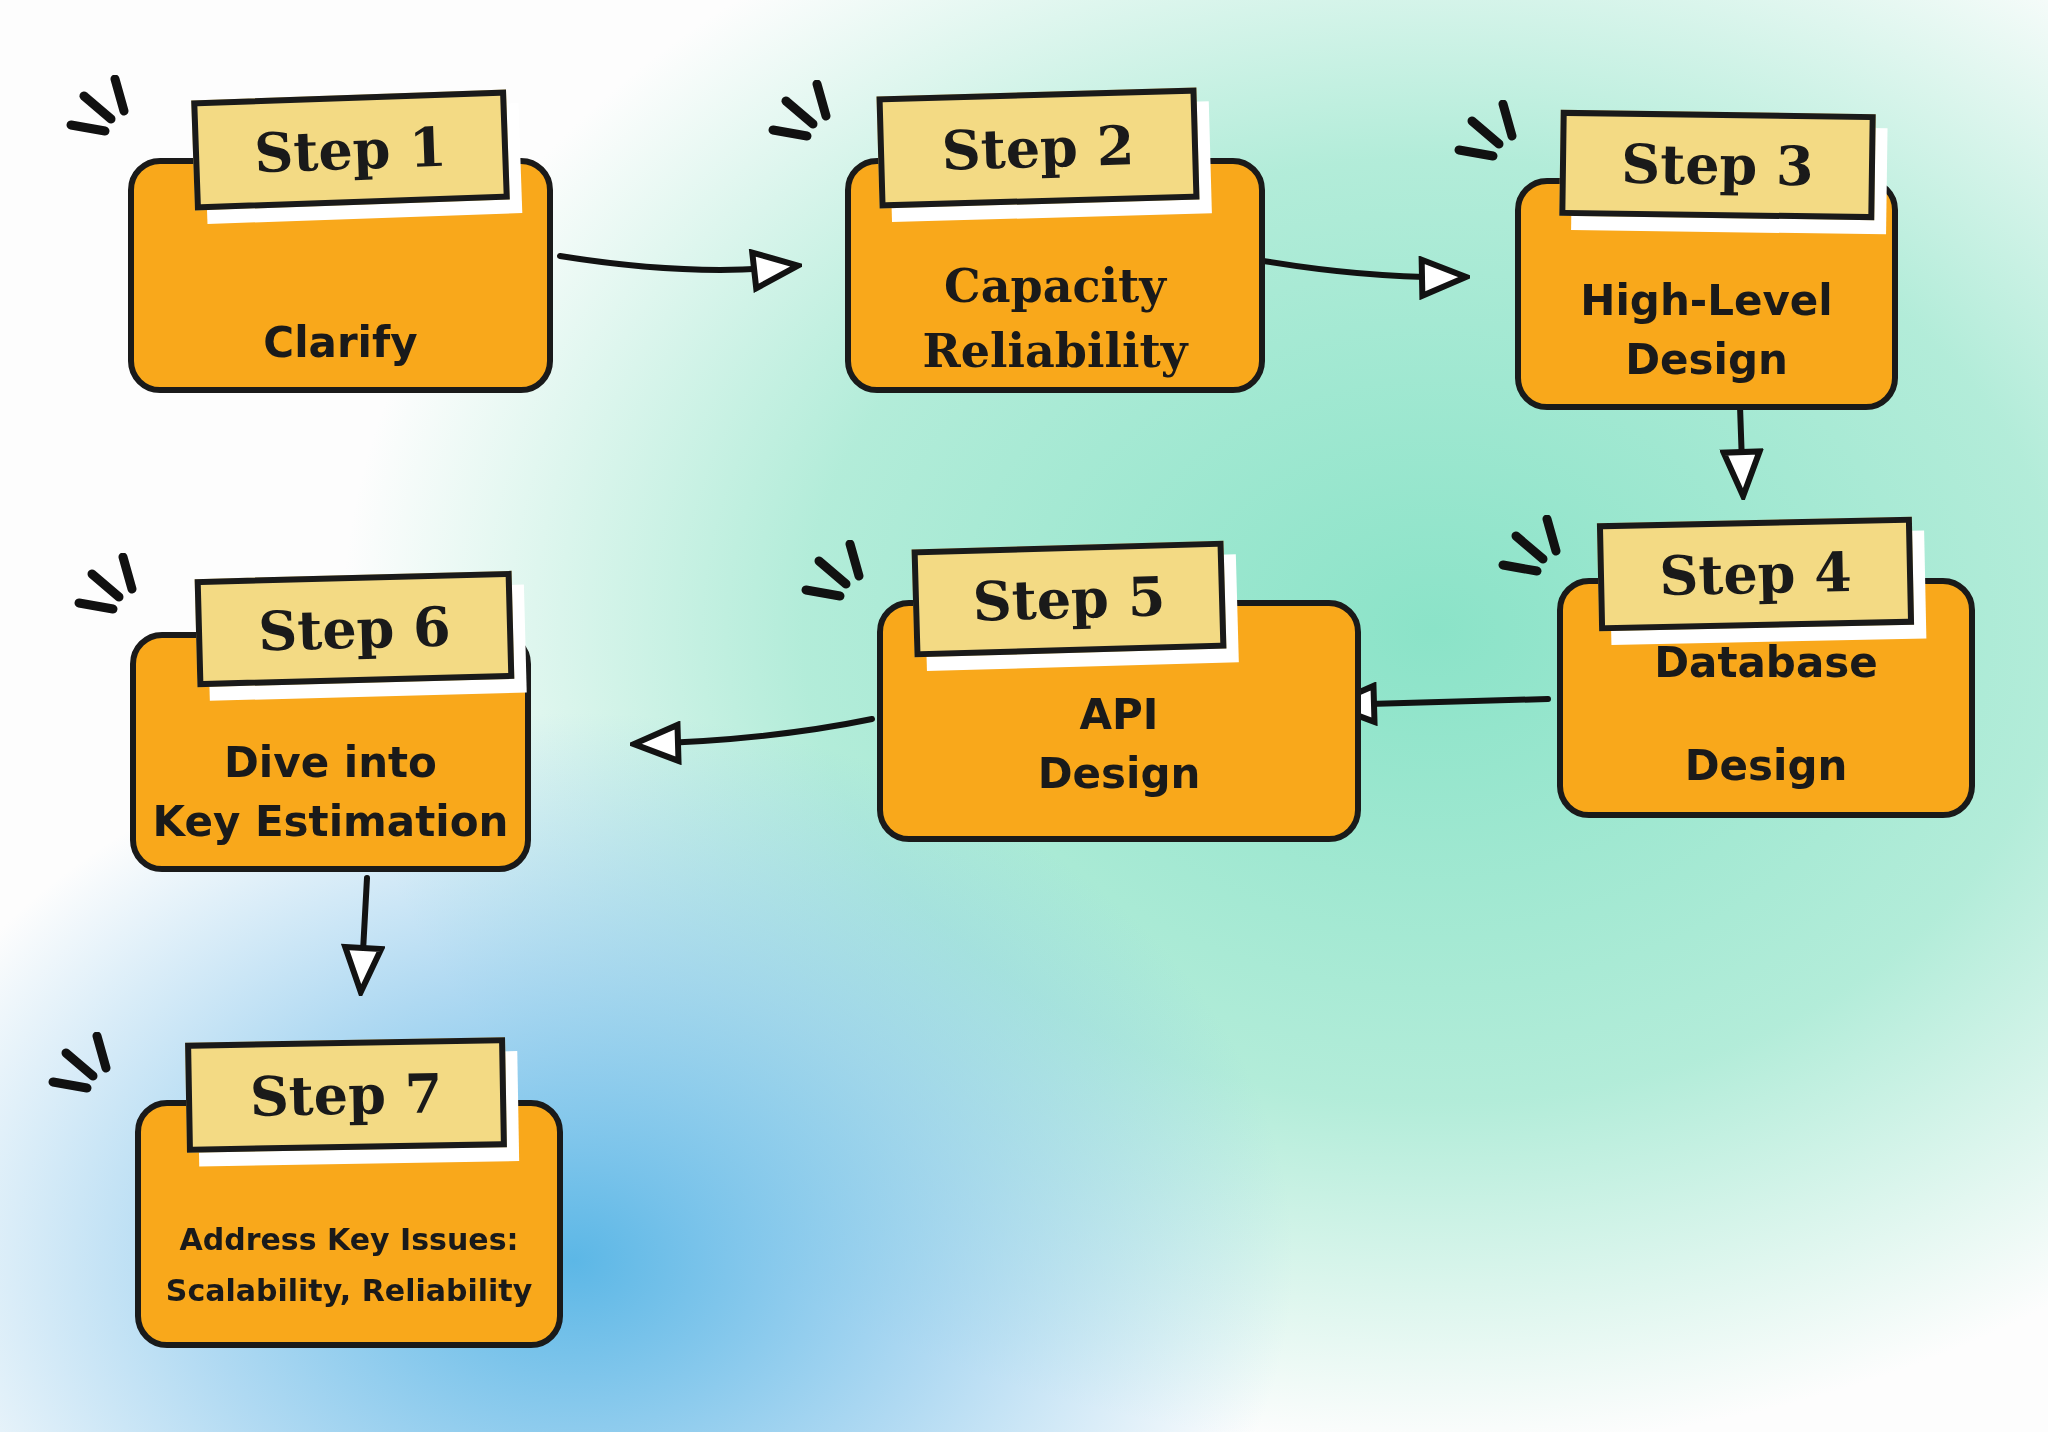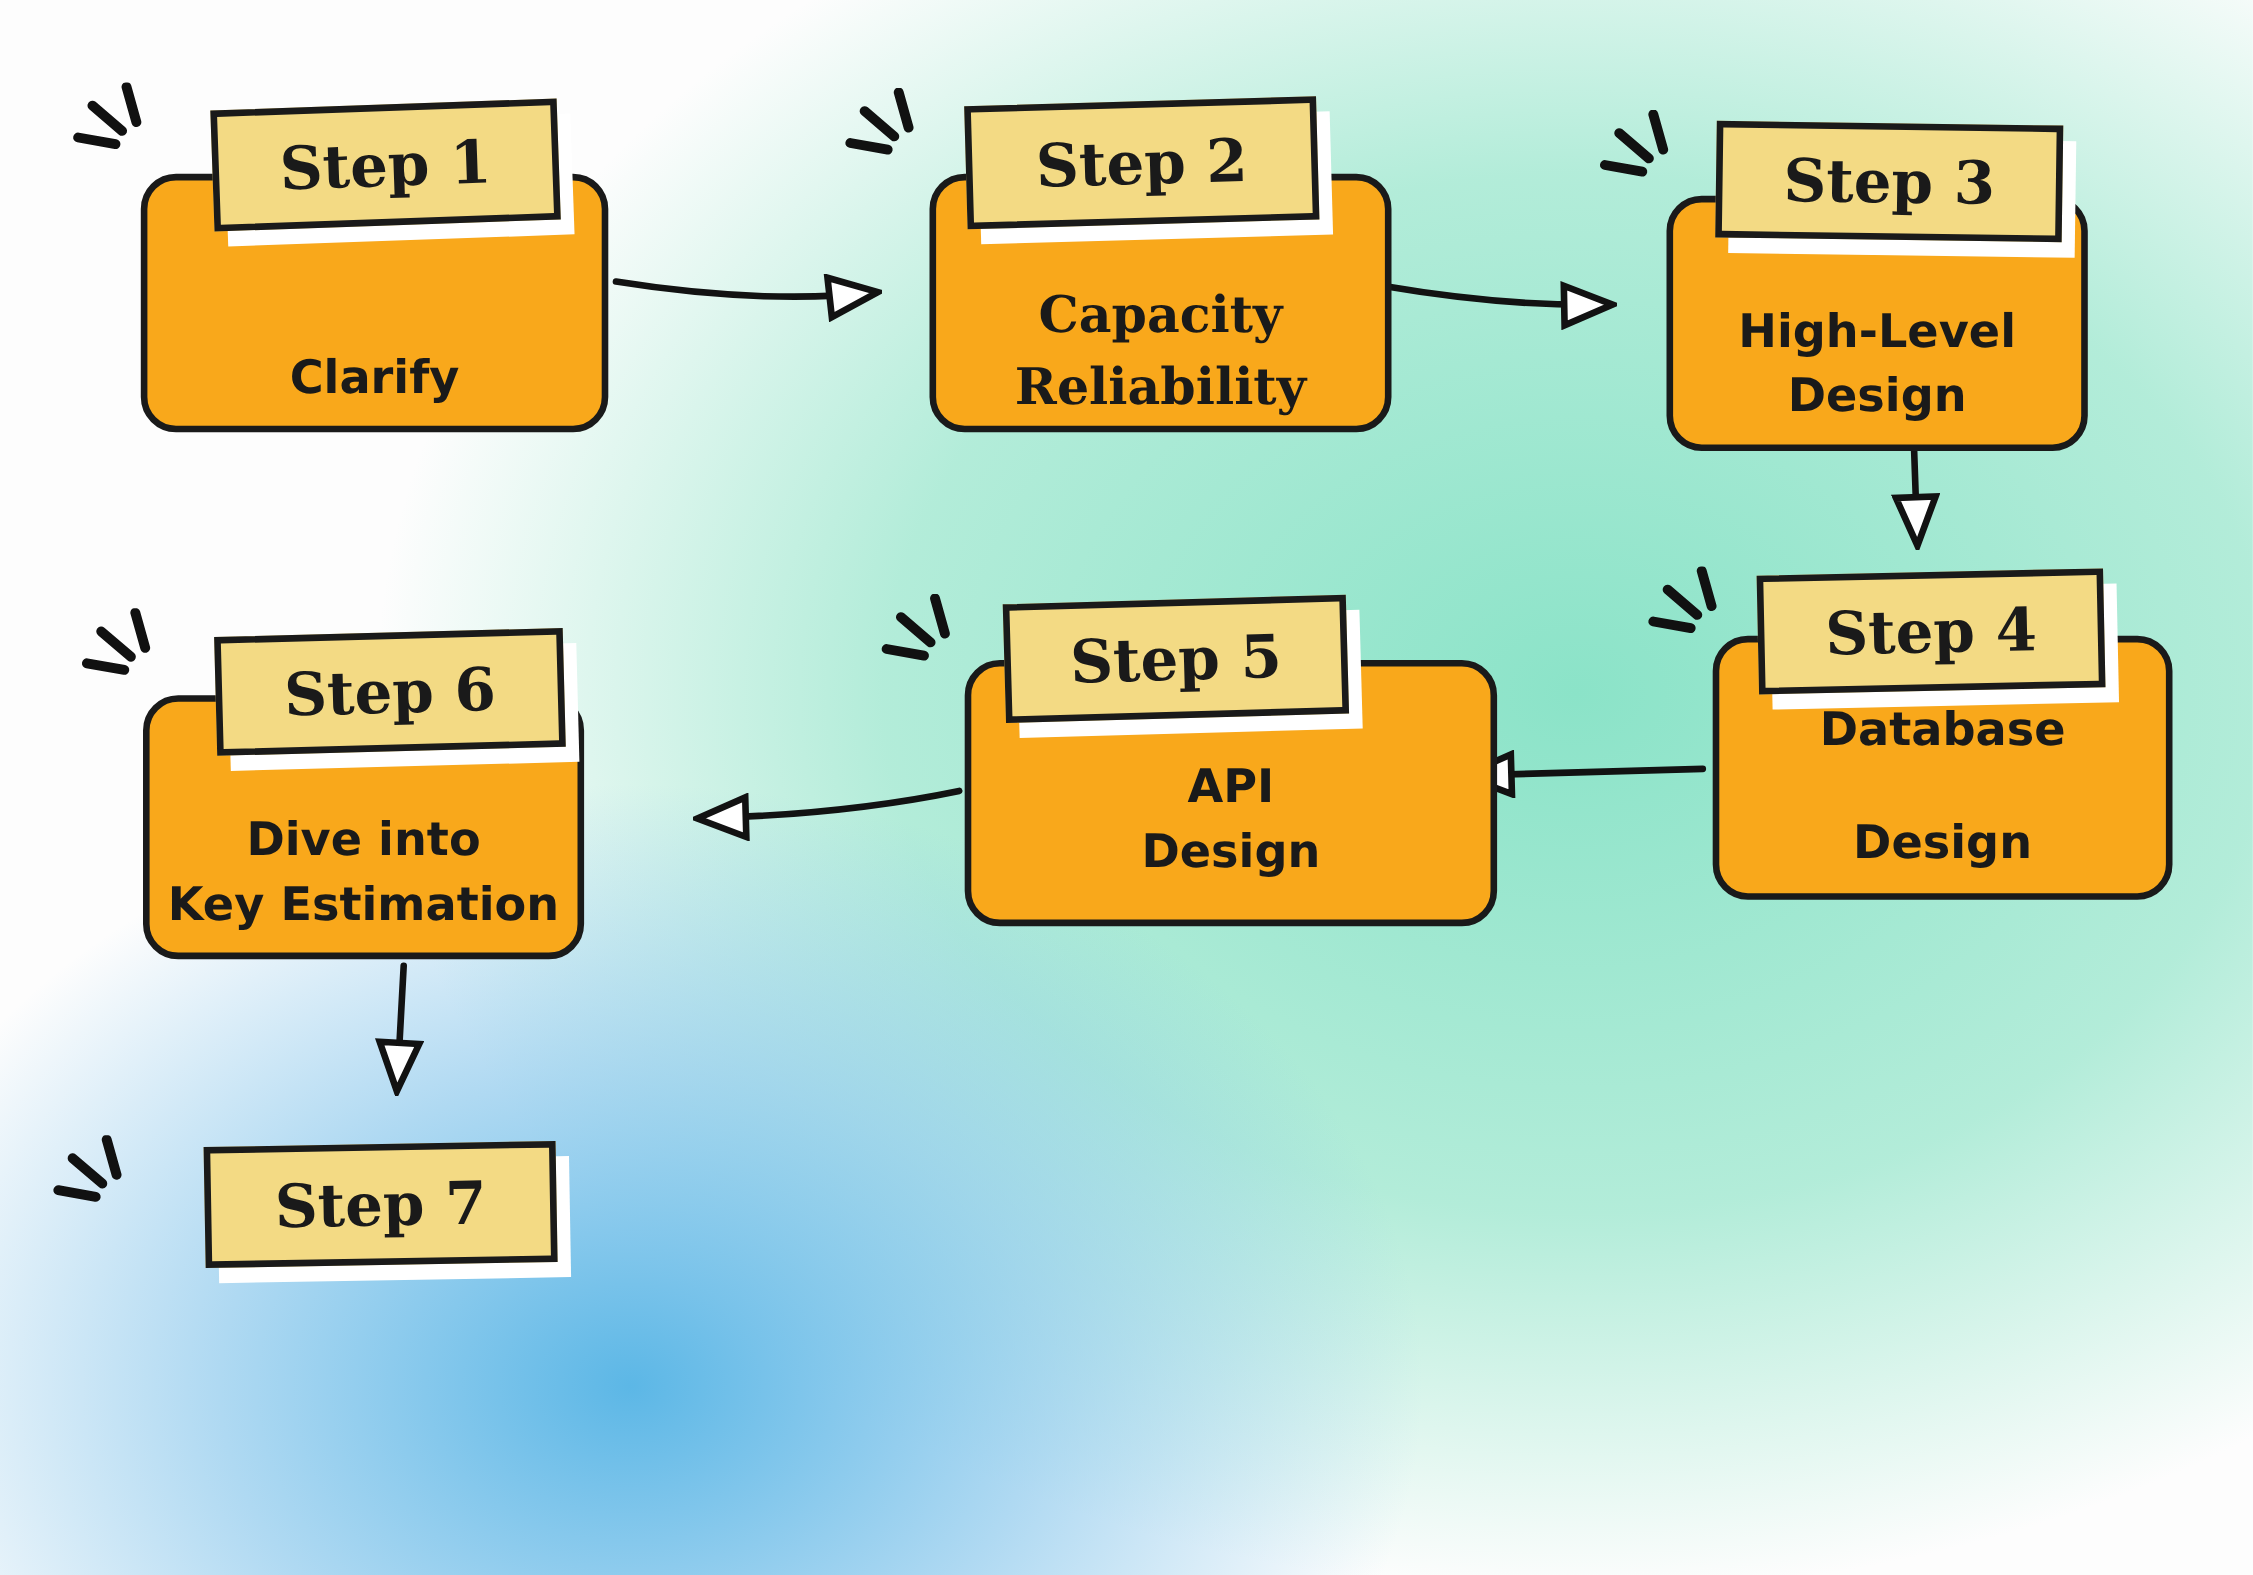--- a/index.html
+++ b/index.html
@@ -160,20 +160,24 @@
     <span class="bodytext comic">Dive into</span>
     <span class="bodytext comic">Key Estimation</span>
   </div>
   <div class="tab t6">Step 6</div>
   <svg class="sparkle sp6" width="100" height="100" viewBox="0 0 100 100">
     <line x1="45" y1="56" x2="11" y2="50"></line>
       <line x1="51" y1="44" x2="24" y2="21"></line>
       <line x1="64" y1="36" x2="55" y2="4"></line>
   </svg>
 
+  <div class="box b7">
+    <span class="bodytext comic small">Address Key Issues:</span>
+    <span class="bodytext comic small">Scalability, Reliability</span>
+  </div>
   <div class="tab t7">Step 7</div>
   <svg class="sparkle sp7" width="100" height="100" viewBox="0 0 100 100">
     <line x1="45" y1="56" x2="11" y2="50"></line>
       <line x1="51" y1="44" x2="24" y2="21"></line>
       <line x1="64" y1="36" x2="55" y2="4"></line>
   </svg>
 
 </div>
 
 </body></html>

